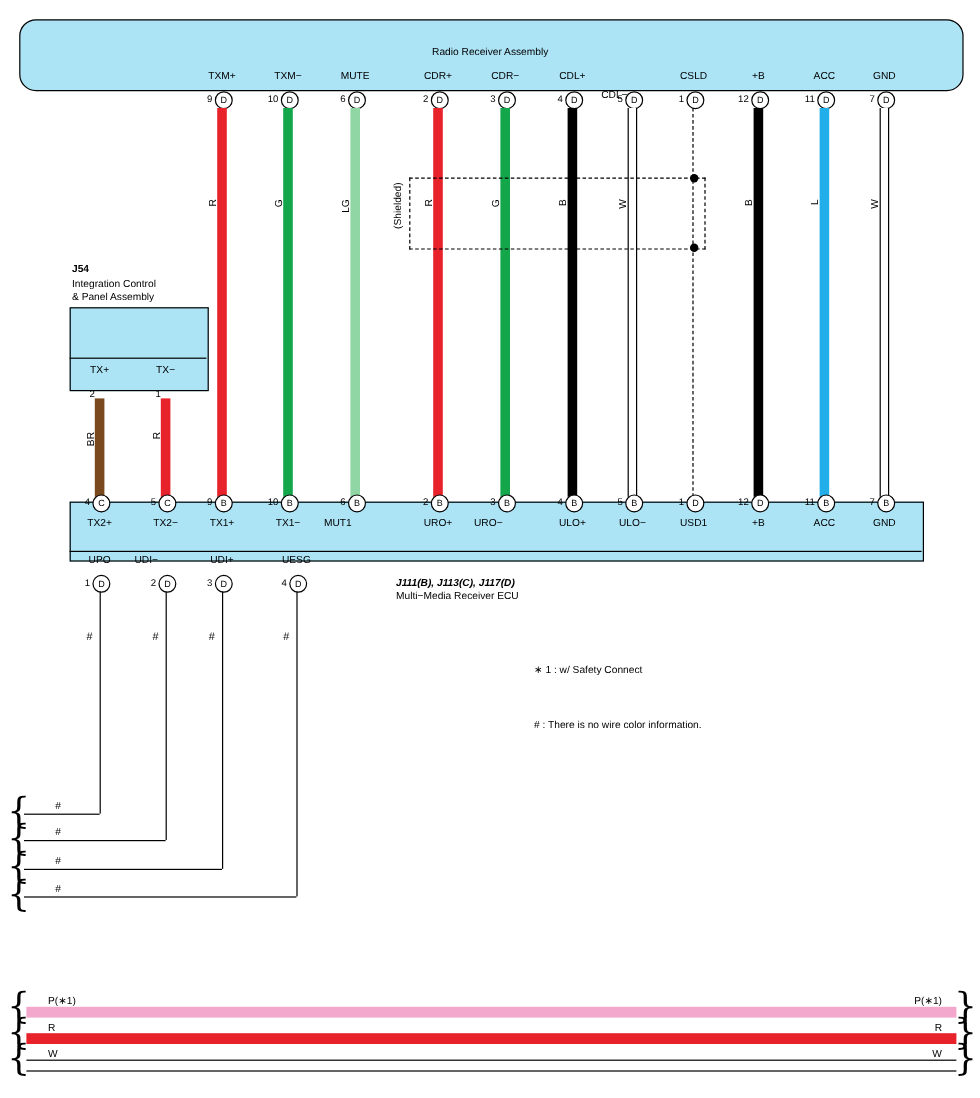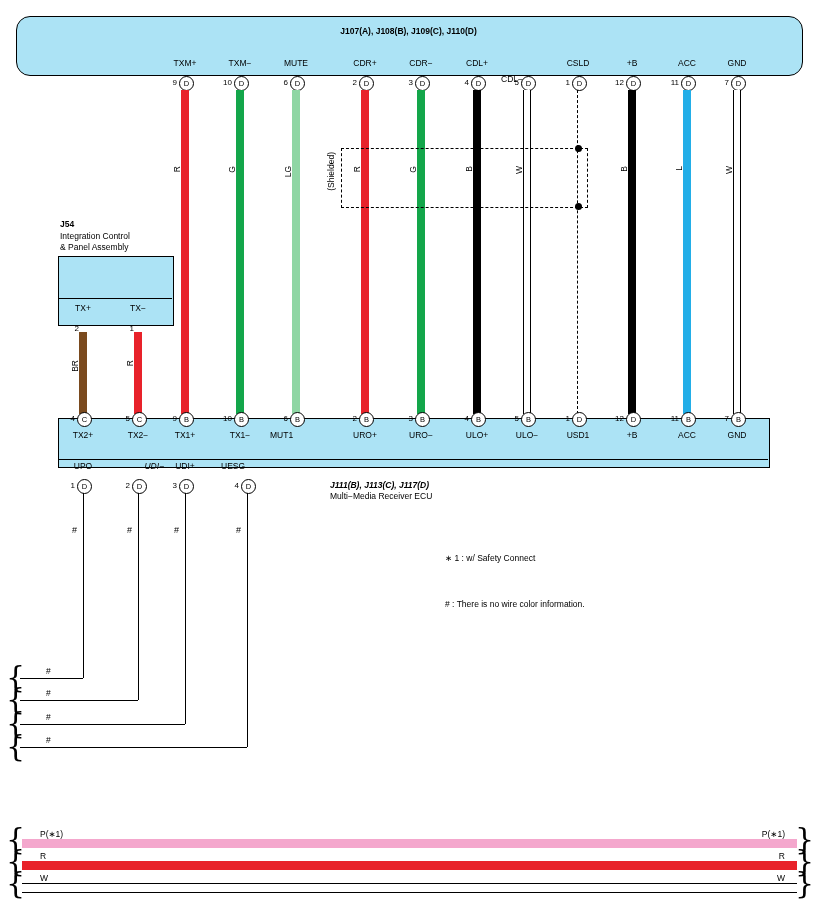--- a/index.html
+++ b/index.html
@@ -14,21 +14,21 @@
   .pinnum{position:absolute;font-size:8px;text-align:right;}
   .brace{position:absolute;font-size:30px;line-height:30px;font-family:"DejaVu Serif",serif;}
   .dashbox{position:absolute;border:1px dashed #000;}
   .note{font-size:8.5px;white-space:nowrap;}
 </style>
 </head>
 <body>
 
 <div id="stage">
     <div class="abs conn" style="left:16px;top:16px;width:785px;height:58px;border-radius:14px;"></div>
-    <div class="abs lbl-b" style="left:0;top:26px;width:817px;text-align:center;">J107(A), J108(B), J109(C), J110(D)</div>
+    <div class="abs lbl" style="left:0;top:38px;width:817px;text-align:center;">Radio Receiver Assembly</div>
     <div class="abs lbl" style="left:159px;top:58px;width:52px;text-align:center;">TXM+</div>
     <div class="abs pinnum" style="left:157px;top:78px;width:20px;">9</div>
     <div class="pin" style="left:179px;top:76px;">D</div>
     <div class="abs lbl" style="left:214px;top:58px;width:52px;text-align:center;">TXM−</div>
     <div class="abs pinnum" style="left:212px;top:78px;width:20px;">10</div>
     <div class="pin" style="left:234px;top:76px;">D</div>
     <div class="abs lbl" style="left:270px;top:58px;width:52px;text-align:center;">MUTE</div>
     <div class="abs pinnum" style="left:268px;top:78px;width:20px;">6</div>
     <div class="pin" style="left:290px;top:76px;">D</div>
     <div class="abs lbl" style="left:339px;top:58px;width:52px;text-align:center;">CDR+</div>
@@ -110,21 +110,21 @@
     <div class="pin" style="left:234px;top:412px;">B</div>
     <div class="abs lbl" style="left:214px;top:430px;width:52px;text-align:center;">TX1−</div>
     <div class="abs pinnum" style="left:268px;top:414px;width:20px;">6</div>
     <div class="pin" style="left:290px;top:412px;">B</div>
     <div class="abs lbl" style="left:270px;top:430px;width:52px;text-align:left;">MUT1</div>
     <div class="abs pinnum" style="left:337px;top:414px;width:20px;">2</div>
     <div class="pin" style="left:359px;top:412px;">B</div>
     <div class="abs lbl" style="left:339px;top:430px;width:52px;text-align:center;">URO+</div>
     <div class="abs pinnum" style="left:393px;top:414px;width:20px;">3</div>
     <div class="pin" style="left:415px;top:412px;">B</div>
-    <div class="abs lbl" style="left:395px;top:430px;width:52px;text-align:center;">URO−</div>
+    <div class="abs lbl" style="left:395px;top:430px;width:52px;text-align:left;">URO−</div>
     <div class="abs pinnum" style="left:449px;top:414px;width:20px;">4</div>
     <div class="pin" style="left:471px;top:412px;">B</div>
     <div class="abs lbl" style="left:451px;top:430px;width:52px;text-align:center;">ULO+</div>
     <div class="abs pinnum" style="left:499px;top:414px;width:20px;">5</div>
     <div class="pin" style="left:521px;top:412px;">B</div>
     <div class="abs lbl" style="left:501px;top:430px;width:52px;text-align:center;">ULO−</div>
     <div class="abs pinnum" style="left:550px;top:414px;width:20px;">1</div>
     <div class="pin" style="left:572px;top:412px;">D</div>
     <div class="abs lbl" style="left:552px;top:430px;width:52px;text-align:center;">USD1</div>
     <div class="abs pinnum" style="left:604px;top:414px;width:20px;">12</div>
@@ -133,29 +133,29 @@
     <div class="abs pinnum" style="left:659px;top:414px;width:20px;">11</div>
     <div class="pin" style="left:681px;top:412px;">B</div>
     <div class="abs lbl" style="left:661px;top:430px;width:52px;text-align:center;">ACC</div>
     <div class="abs pinnum" style="left:709px;top:414px;width:20px;">7</div>
     <div class="pin" style="left:731px;top:412px;">B</div>
     <div class="abs lbl" style="left:711px;top:430px;width:52px;text-align:center;">GND</div>
     <div class="abs lbl" style="left:57px;top:461px;width:52px;text-align:center;">UPO</div>
     <div class="abs pinnum" style="left:55px;top:481px;width:20px;">1</div>
     <div class="pin" style="left:77px;top:479px;">D</div>
     <div class="abs lbl" style="left:72px;top:525px;font-size:9px;">#</div>
-    <div class="abs lbl" style="left:112px;top:461px;width:52px;text-align:right;font-style:italic;">UDI−</div>
+    <div class="abs lbl" style="left:112px;top:461px;width:52px;text-align:left;">UDI−</div>
     <div class="abs pinnum" style="left:110px;top:481px;width:20px;">2</div>
     <div class="pin" style="left:132px;top:479px;">D</div>
     <div class="abs lbl" style="left:127px;top:525px;font-size:9px;">#</div>
     <div class="abs lbl" style="left:159px;top:461px;width:52px;text-align:center;">UDI+</div>
     <div class="abs pinnum" style="left:157px;top:481px;width:20px;">3</div>
     <div class="pin" style="left:179px;top:479px;">D</div>
     <div class="abs lbl" style="left:174px;top:525px;font-size:9px;">#</div>
-    <div class="abs lbl" style="left:221px;top:461px;width:52px;">UESG</div>
+    <div class="abs lbl" style="left:221px;top:461px;width:52px;text-align:center;">UESG</div>
     <div class="abs pinnum" style="left:219px;top:481px;width:20px;">4</div>
     <div class="pin" style="left:241px;top:479px;">D</div>
     <div class="abs lbl" style="left:236px;top:525px;font-size:9px;">#</div>
     <div class="abs" style="left:82.5px;top:493px;width:1px;height:185px;background:#000;"></div>
     <div class="abs" style="left:20px;top:678px;width:63px;height:1px;background:#000;"></div>
     <div class="abs note" style="left:46px;top:666px;">#</div>
     <div class="abs" style="left:137.5px;top:493px;width:1px;height:207px;background:#000;"></div>
     <div class="abs" style="left:20px;top:700px;width:118px;height:1px;background:#000;"></div>
     <div class="abs note" style="left:46px;top:688px;">#</div>
     <div class="abs" style="left:184.5px;top:493px;width:1px;height:231px;background:#000;"></div>

